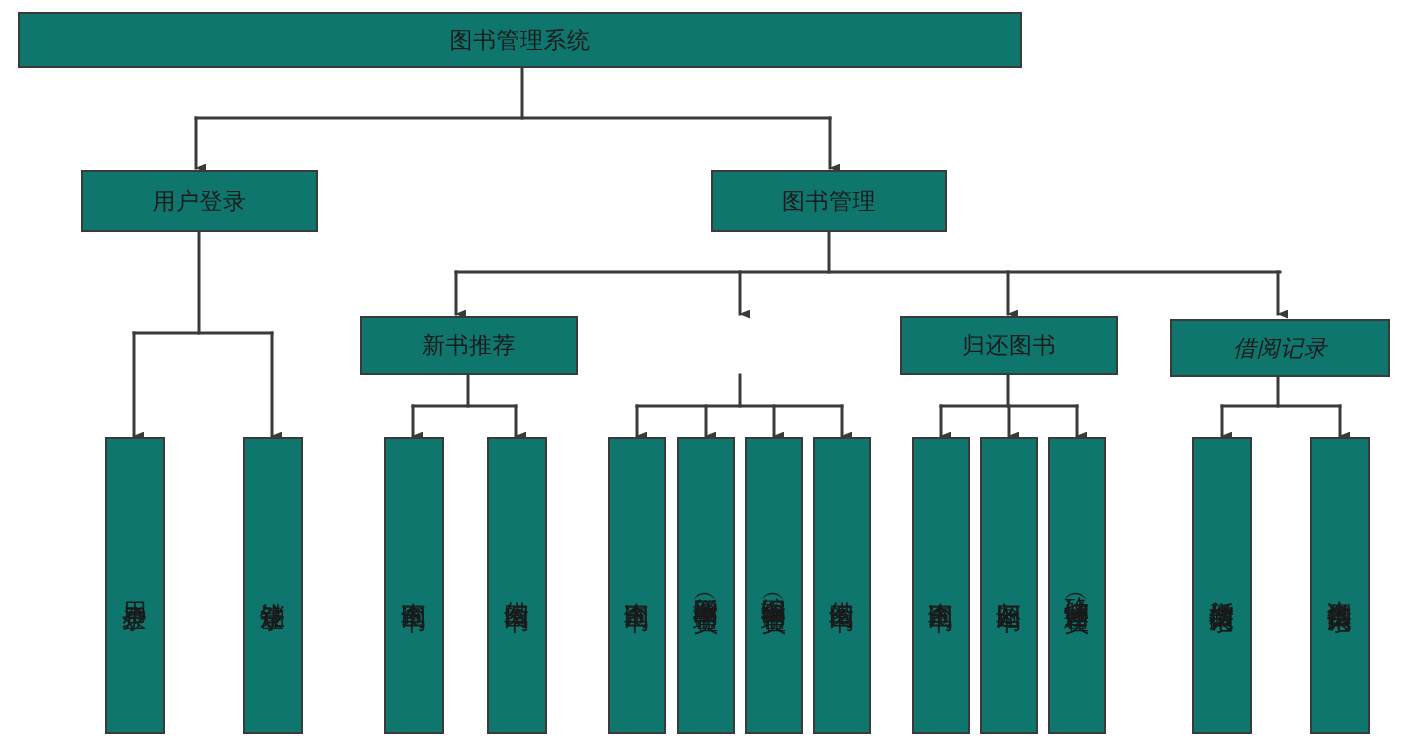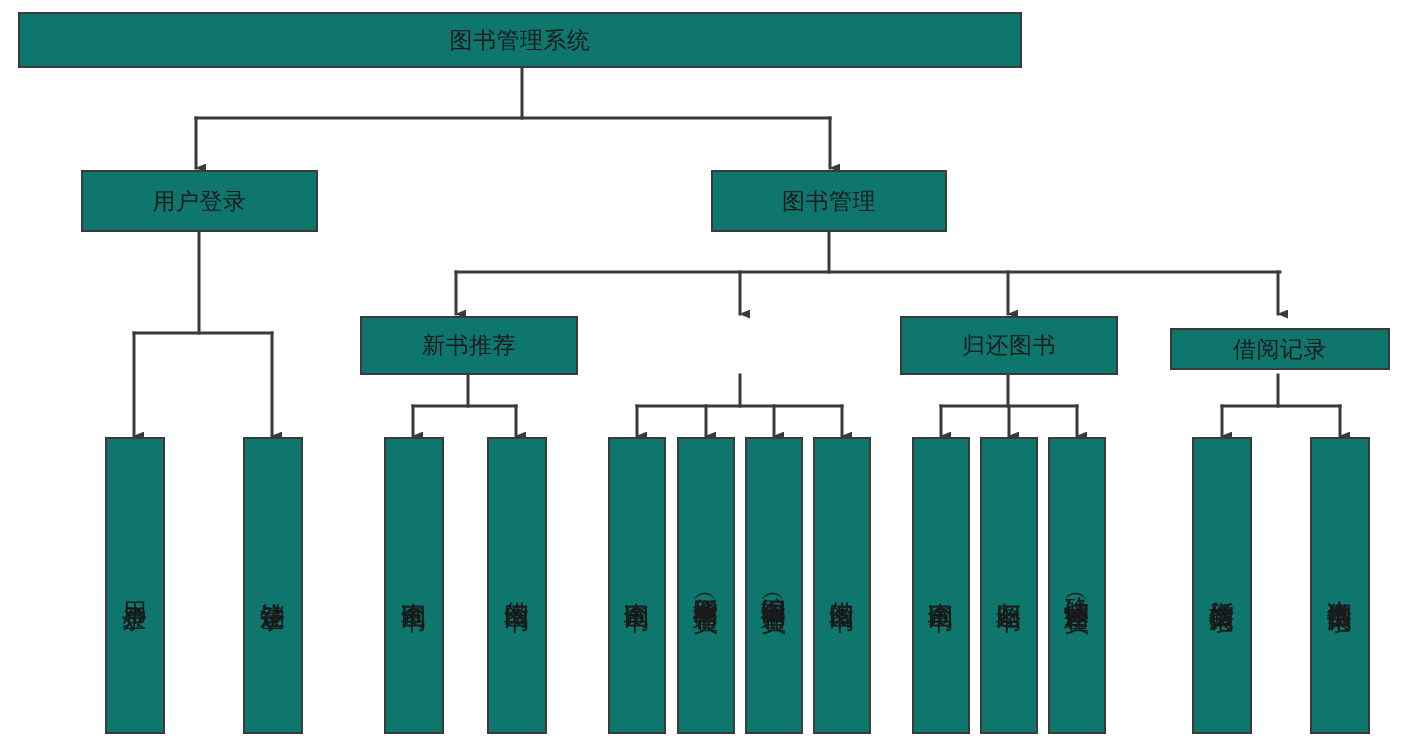--- a/index.html
+++ b/index.html
@@ -144,21 +144,21 @@
 
   <div class="node h" style="left:360px; top:316px; width:218px; height:59px;">
     <span class="lbl">新书推荐</span>
   </div>
 
 
   <div class="node h" style="left:900px; top:316px; width:218px; height:59px;">
     <span class="lbl">归还图书</span>
   </div>
 
-  <div class="node h" style="left:1170px; top:328px; width:220px; height:42px;">
+  <div class="node h" style="left:1170px; top:319px; width:220px; height:58px;font-style:italic;">
     <span class="lbl">借阅记录</span>
   </div>
 
   <div class="node v" style="left:105px; top:437px; width:60px; height:297px;">
     <span class="lbl">用户登录</span>
   </div>
 
   <div class="node v" style="left:243px; top:437px; width:60px; height:297px;">
     <span class="lbl">注销登录</span>
   </div>

